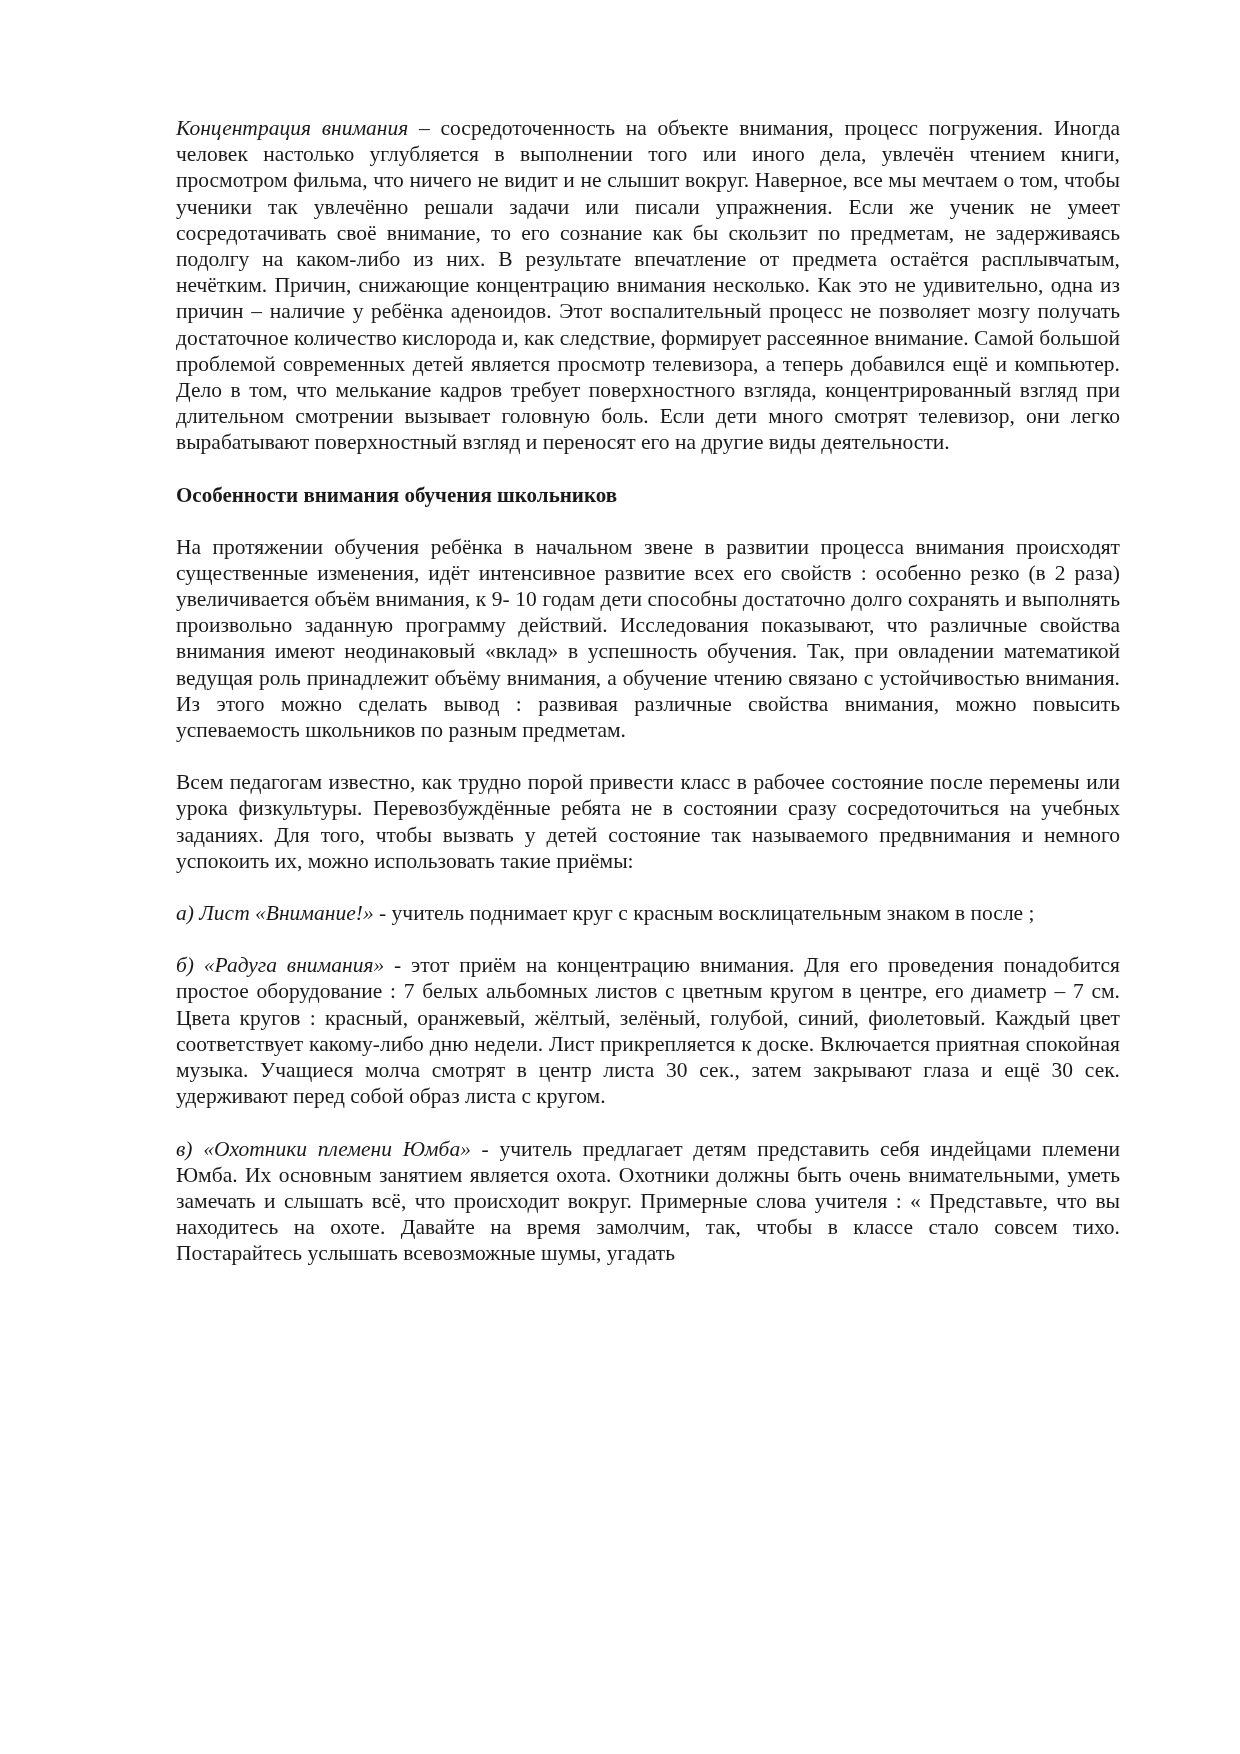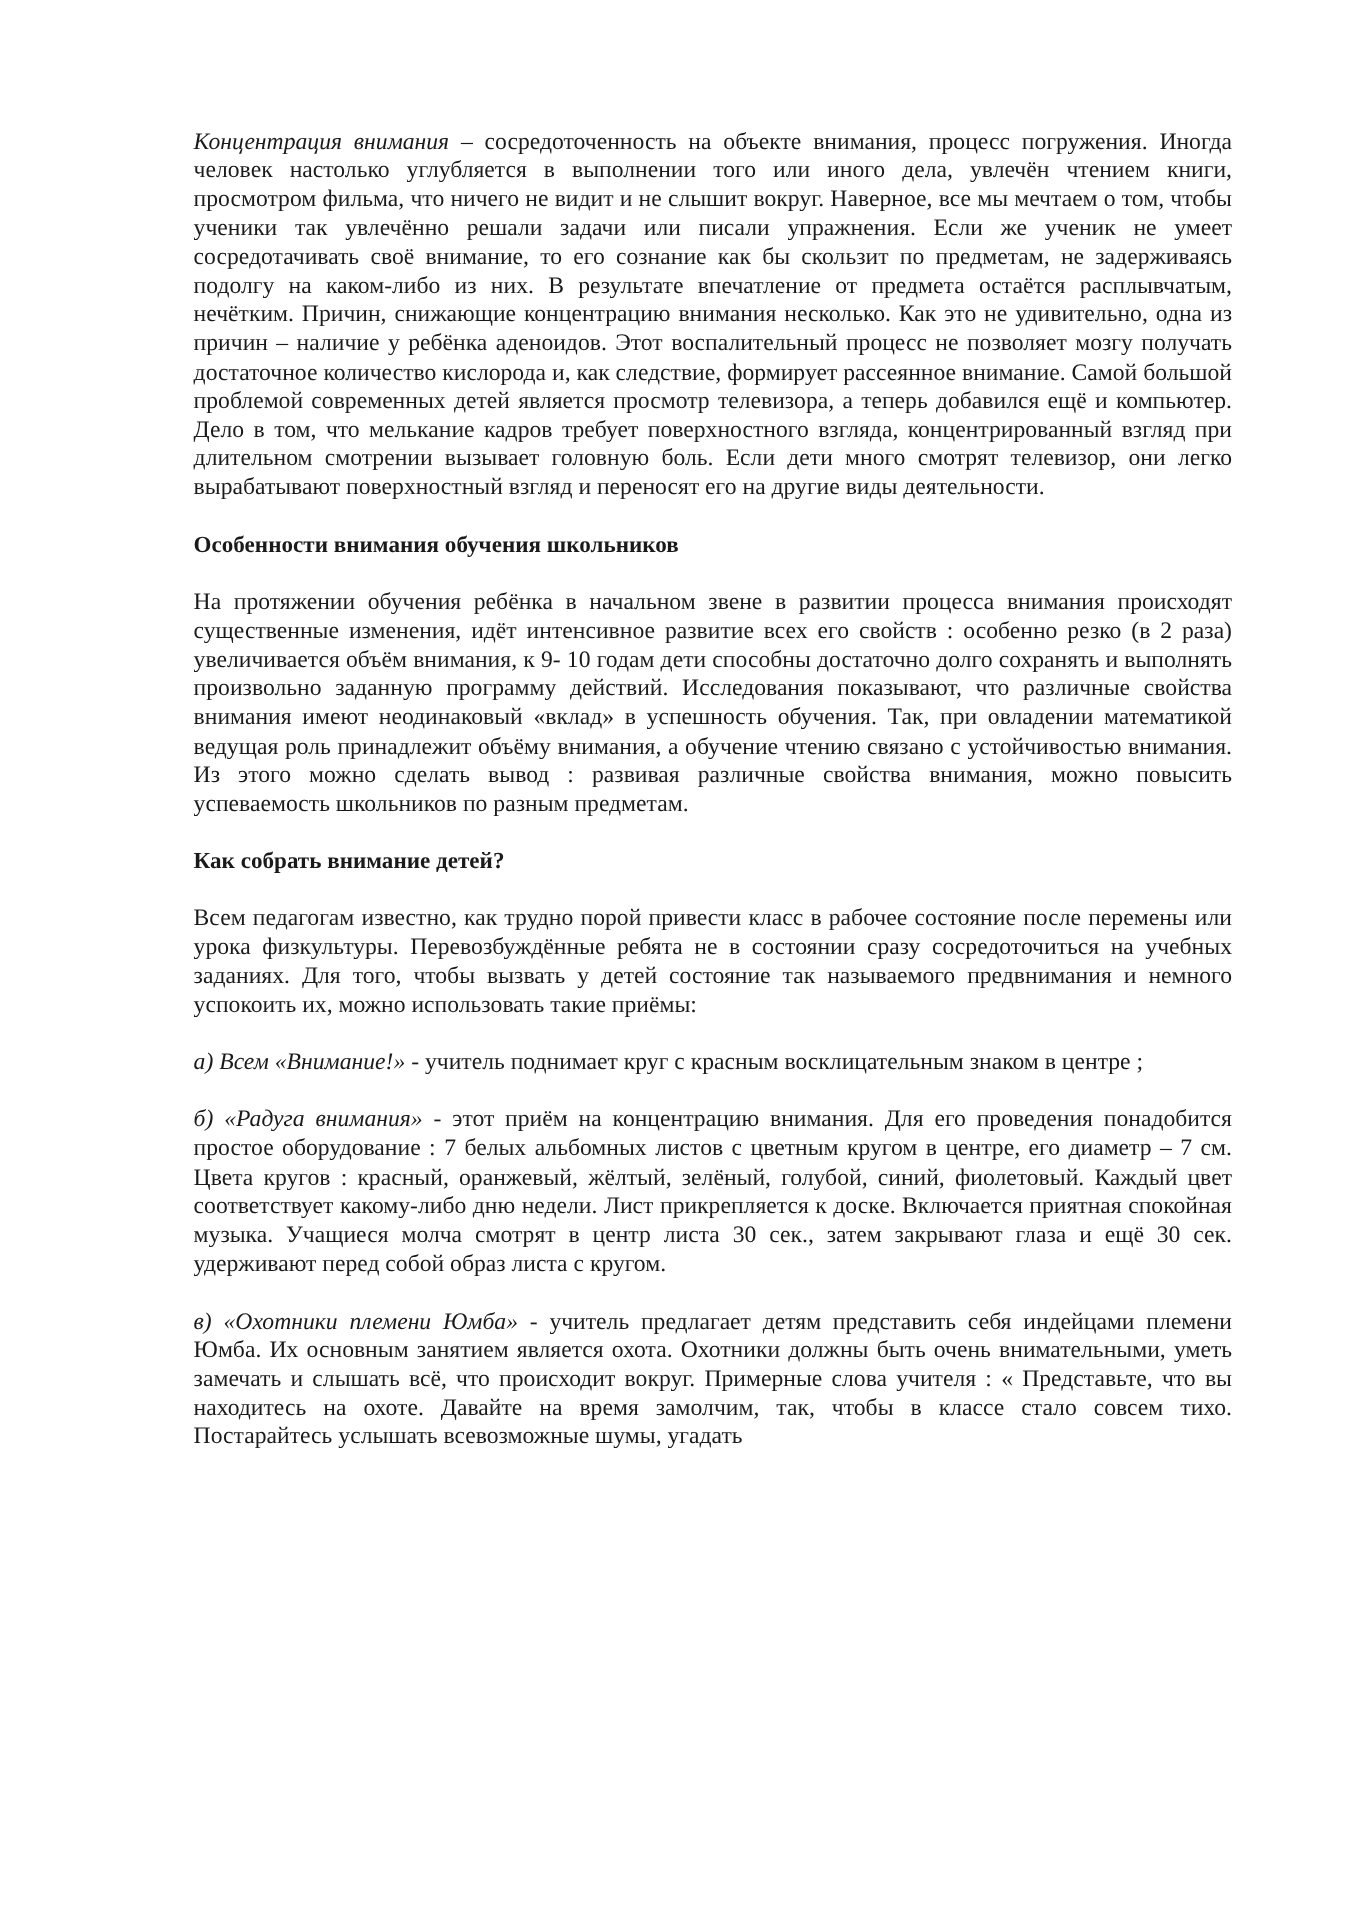--- a/index.html
+++ b/index.html
@@ -13,18 +13,17 @@
   .page h2 { font-size: 21px; font-weight: bold; margin: 0 0 26px 0; line-height: 26px; }
   .page em { font-style: italic; margin-top: 26px; }
 </style>
 </head>
 <body>
 
 <div class="page">
   <p><em>Концентрация внимания</em><span> – сосредоточенность на объекте внимания, процесс погружения. Иногда человек настолько углубляется в выполнении того или иного дела, увлечён чтением книги, просмотром фильма, что ничего не видит и не слышит вокруг. Наверное, все мы мечтаем о том, чтобы ученики так увлечённо решали задачи или писали упражнения. Если же ученик не умеет сосредотачивать своё внимание, то его сознание как бы скользит по предметам, не задерживаясь подолгу на каком-либо из них. В результате впечатление от предмета остаётся расплывчатым, нечётким. Причин, снижающие концентрацию внимания несколько. Как это не удивительно, одна из причин – наличие у ребёнка аденоидов. Этот воспалительный процесс не позволяет мозгу получать достаточное количество кислорода и, как следствие, формирует рассеянное внимание. Самой большой проблемой современных детей является просмотр телевизора, а теперь добавился ещё и компьютер. Дело в том, что мелькание кадров требует поверхностного взгляда, концентрированный взгляд при длительном смотрении вызывает головную боль. Если дети много смотрят телевизор, они легко вырабатывают поверхностный взгляд и переносят его на другие виды деятельности.</span></p>
   <h2>Особенности внимания обучения школьников</h2>
   <p><span>На протяжении обучения ребёнка в начальном звене в развитии процесса внимания происходят существенные изменения, идёт интенсивное развитие всех его свойств : особенно резко (в 2 раза) увеличивается объём внимания, к 9- 10 годам дети способны достаточно долго сохранять и выполнять произвольно заданную программу действий. Исследования показывают, что различные свойства внимания имеют неодинаковый «вклад» в успешность обучения. Так, при овладении математикой ведущая роль принадлежит объёму внимания, а обучение чтению связано с устойчивостью внимания. Из этого можно сделать вывод : развивая различные свойства внимания, можно повысить успеваемость школьников по разным предметам.</span></p>
-  <h2>Как собрать внимание детей?</h2>
   <p><span>Всем педагогам известно, как трудно порой привести класс в рабочее состояние после перемены или урока физкультуры. Перевозбуждённые ребята не в состоянии сразу сосредоточиться на учебных заданиях. Для того, чтобы вызвать у детей состояние так называемого предвнимания и немного успокоить их, можно использовать такие приёмы:</span></p>
-  <p><em>а) Всем «Внимание!»</em><span> - учитель поднимает круг с красным восклицательным знаком в центре ;</span></p>
+  <p><em>а) Лист «Внимание!»</em><span> - учитель поднимает круг с красным восклицательным знаком в после ;</span></p>
   <p><em>б) «Радуга внимания»</em><span> - этот приём на концентрацию внимания. Для его проведения понадобится простое оборудование : 7 белых альбомных листов с цветным кругом в центре, его диаметр – 7 см. Цвета кругов : красный, оранжевый, жёлтый, зелёный, голубой, синий, фиолетовый. Каждый цвет соответствует какому-либо дню недели. Лист прикрепляется к доске. Включается приятная спокойная музыка. Учащиеся молча смотрят в центр листа 30 сек., затем закрывают глаза и ещё 30 сек. удерживают перед собой образ листа с кругом.</span></p>
   <p><em>в) «Охотники племени Юмба»</em><span> - учитель предлагает детям представить себя индейцами племени Юмба. Их основным занятием является охота. Охотники должны быть очень внимательными, уметь замечать и слышать всё, что происходит вокруг. Примерные слова учителя : « Представьте, что вы находитесь на охоте. Давайте на время замолчим, так, чтобы в классе стало совсем тихо. Постарайтесь услышать всевозможные шумы, угадать</span></p>
 </div>
 
 </body></html>

